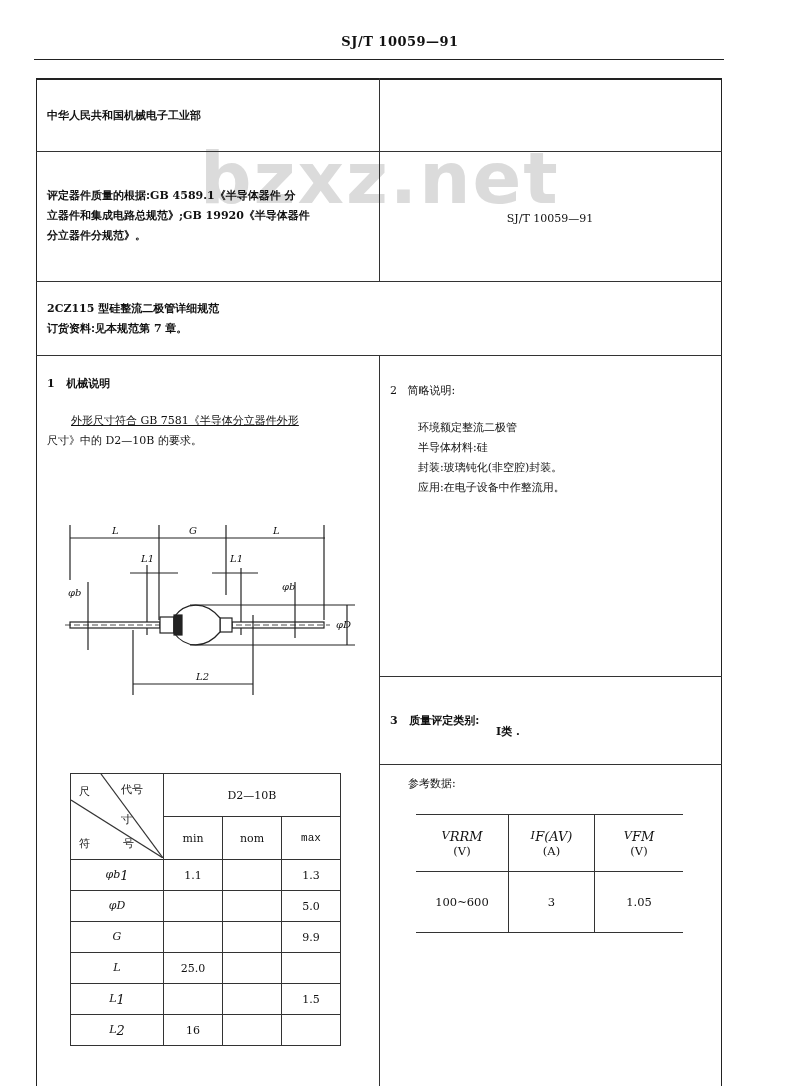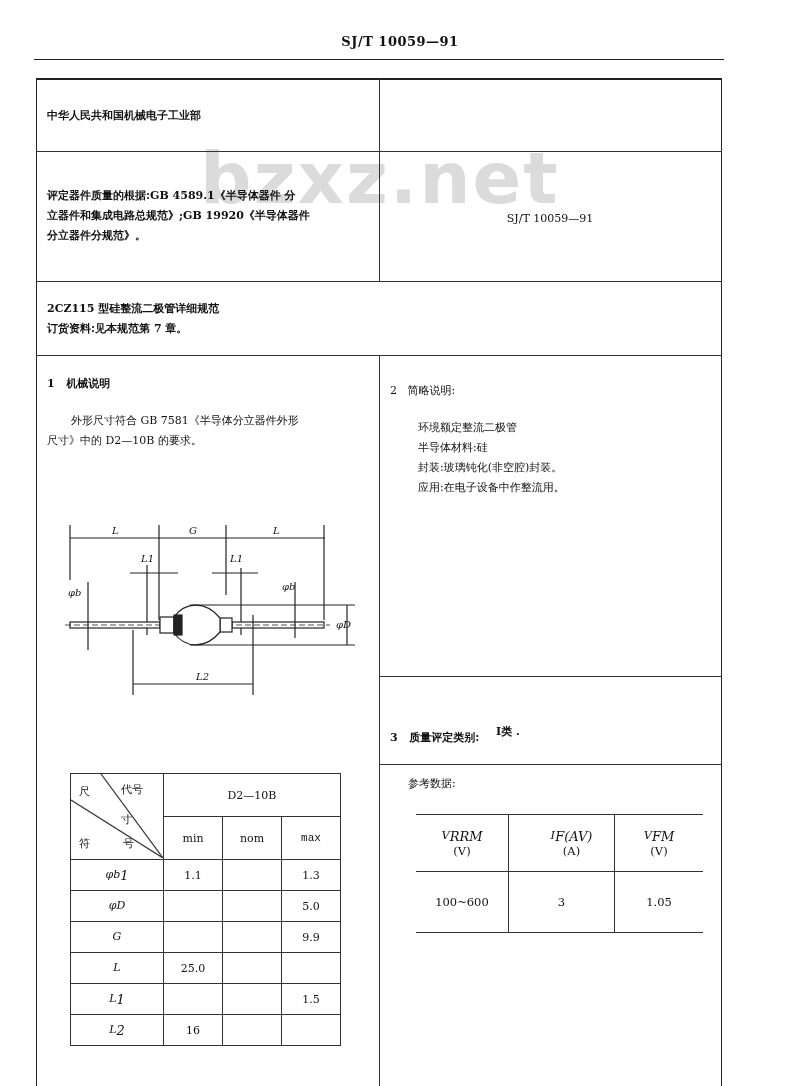--- a/index.html
+++ b/index.html
@@ -49,21 +49,21 @@
   <div class="txt bold">2CZ115 型硅整流二极管详细规范</div>
   <div class="txt bold">订货资料:见本规范第 7 章。</div>
 </div>
 
 <div class="abs vline" style="left:379px; top:355px; height:731px;"></div>
 
 <div class="abs txt bold" style="left:47px; top:374px;">
   <span>1</span>&nbsp;&nbsp;&nbsp;<span>机械说明</span>
 </div>
 <div class="abs" style="left:47px; top:411px;">
-  <div class="txt" style="padding-left:24px;">外形尺寸符合 GB 7581《半导体分立器件外形</div>
+  <div class="txt" style="padding-left:24px;text-decoration:underline;">外形尺寸符合 GB 7581《半导体分立器件外形</div>
   <div class="txt">尺寸》中的 D2—10B 的要求。</div>
 </div>
 
 <svg class="abs" style="left:60px; top:510px;" width="310" height="190" viewBox="0 0 310 190">
   <g stroke="#222" stroke-width="1.2" fill="none">
 
     <line x1="10" y1="28" x2="265" y2="28"></line>
     <line x1="10" y1="15" x2="10" y2="70"></line>
     <line x1="99" y1="15" x2="99" y2="110"></line>
     <line x1="166" y1="15" x2="166" y2="85"></line>
@@ -171,37 +171,37 @@
 </div>
 <div class="abs" style="left:418px; top:418px;">
   <div class="txt">环境额定整流二极管</div>
   <div class="txt">半导体材料:硅</div>
   <div class="txt">封装:玻璃钝化(非空腔)封装。</div>
   <div class="txt">应用:在电子设备中作整流用。</div>
 </div>
 
 <div class="abs hline" style="left:380px; top:676px; width:342px;"></div>
 
-<div class="abs txt bold" style="left:390px; top:728px;">
+<div class="abs txt bold" style="left:390px; top:711px;">
   <span>3</span>&nbsp;&nbsp;&nbsp;<span>质量评定类别:</span>
 </div>
 <div class="abs txt bold" style="left:496px; top:722px;">Ⅰ类 .</div>
 
 <div class="abs hline" style="left:380px; top:764px; width:342px;"></div>
 
 <div class="abs txt" style="left:408px; top:774px;">参考数据:</div>
 
 <table class="ref">
   <tbody>
       <tr>
     <td style="width:92px; height:56px;">
       <div class="ital"><span>V</span><span class="sub">RRM</span></div>
       <div>(V)</div>
     </td>
-    <td style="width:85px;padding-left:20px;">
+    <td style="width:85px;">
       <div class="ital"><span>I</span><span class="sub">F(AV)</span></div>
       <div>(A)</div>
     </td>
     <td style="width:88px;">
       <div class="ital"><span>V</span><span class="sub">FM</span></div>
       <div>(V)</div>
     </td>
   </tr>
   <tr>
     <td style="height:60px;">100~600</td>

